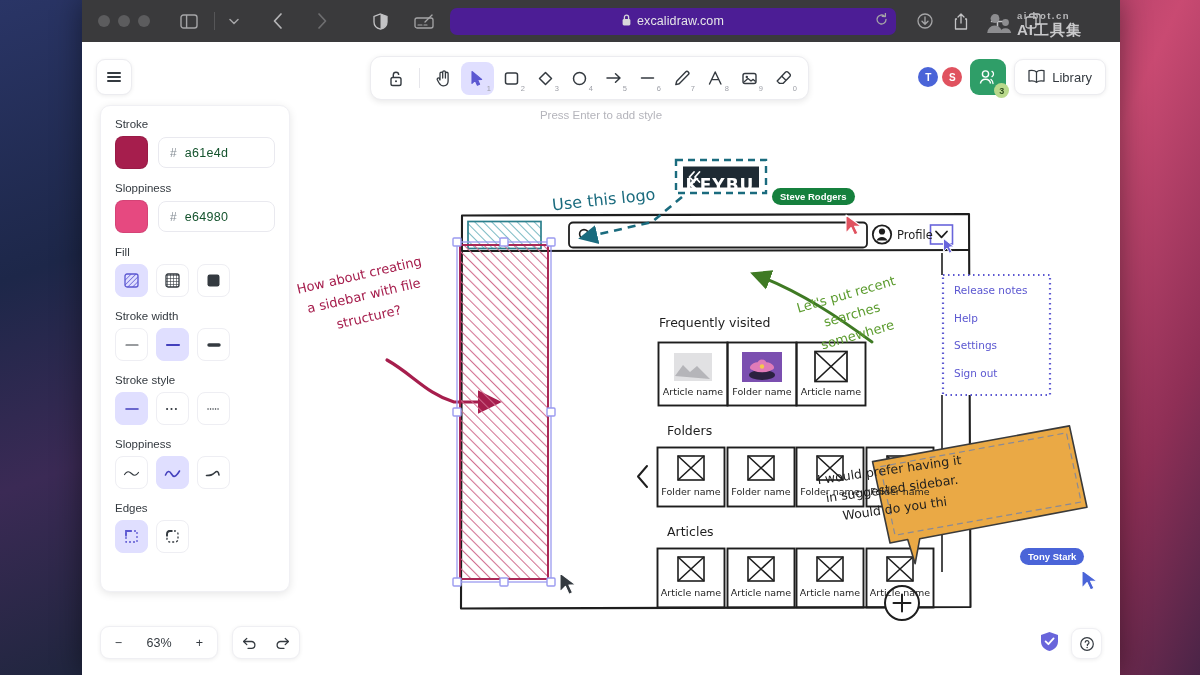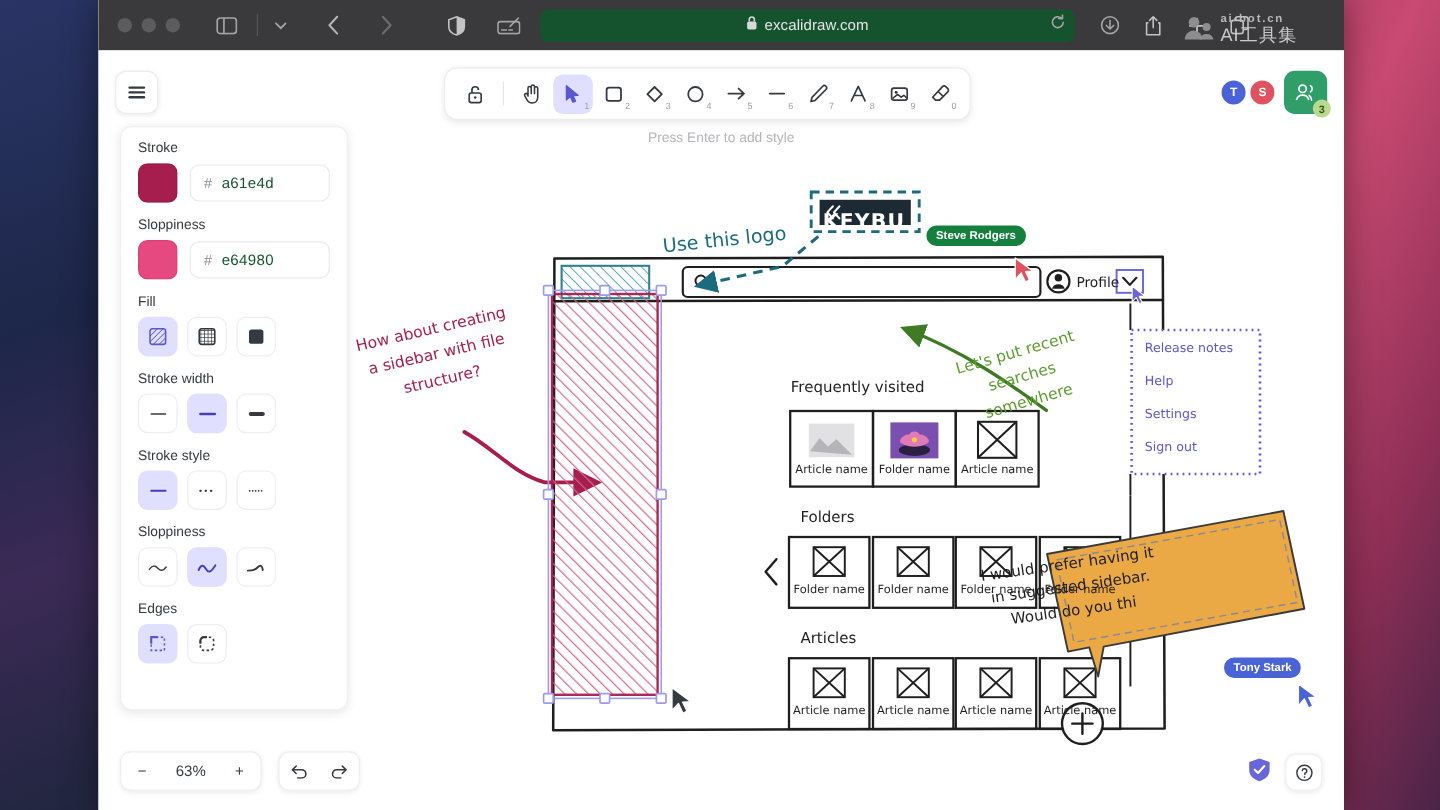--- a/index.html
+++ b/index.html
@@ -19,34 +19,34 @@
     background:#fff; overflow:hidden; box-shadow:0 0 28px rgba(0,0,0,.45); }
 
   .chrome { height:42px; background:#3a3a3c; display:flex; align-items:center;
     padding:0 12px; gap:10px; position:relative; }
   .lights { display:flex; gap:8px; align-items:center; margin-left:4px; }
   .light { width:12px; height:12px; border-radius:50%; background:#5c5c5e; }
   .cdiv { width:1px; height:18px; background:#565658; margin:0 2px; }
   .cbtn { color:#a5a5a7; display:flex; align-items:center; justify-content:center;
     width:26px; height:26px; border-radius:5px; }
   .cbtn svg { display:block; }
-  .urlbar { flex:1; max-width:446px; height:27px; background:#14532d; border-radius:7px;
+  .urlbar { flex:1; max-width:446px; height:27px; background:#4c1d95; border-radius:7px;
     display:flex; align-items:center; justify-content:center; gap:6px; position:relative;
     margin:14px auto; }
   .urlbar .urltext { color:#e6e6e8; font-size:12.5px; letter-spacing:.1px; }
   .urlbar .reload { position:absolute; right:8px; color:#a5a5a7; }
   .chrome-right { display:flex; align-items:center; gap:10px; margin-left:auto; }
 
   
   .watermark { position:absolute; right:0; top:0; width:140px; height:48px;
     display:flex; align-items:center; gap:5px; padding-left:6px; z-index:40; }
   .wm-logo { width:26px; height:22px; position:relative; }
   .wm-text { line-height:1; }
   .wm-t1 { font-size:9.5px; color:#b9b9bb; letter-spacing:1.5px; font-weight:bold; }
-  .wm-t2 { font-size:15px; color:#c9c9cb; font-weight:normal; letter-spacing:1px; margin-top:1px;}
+  .wm-t2 { font-size:15px; color:#c9c9cb; font-weight:bold; letter-spacing:1px; margin-top:1px;}
 
   
   .canvas { position:absolute; left:0; top:42px; width:1038px; height:633px;
     background:#ffffff; overflow:hidden; }
 
   
   .hamburger { position:absolute; left:14px; top:17px; width:36px; height:36px;
     background:#fff; border:1px solid #ececf0; border-radius:9px;
     box-shadow:0 1px 4px rgba(0,0,0,.07); display:flex; align-items:center;
     justify-content:center; }
@@ -329,20 +329,29 @@
       <div class="avatar" style="background:#4a64d8;">T</div>
       <div class="avatar" style="background:#e0525f;margin-left:-4px;">S</div>
       <div class="collab">
         <svg width="19" height="16" viewBox="0 0 19 16">
             <circle cx="6.5" cy="5" r="3.1" fill="none" stroke="#fff" stroke-width="1.4"></circle>
             <path d="M1.4 14.5 a5.2 5.2 0 0 1 10.2 0" fill="none" stroke="#fff" stroke-width="1.4"></path>
             <path d="M13 2.4 a3 3 0 0 1 0 5.2 M14 14.5 a5.3 5.3 0 0 0 -2 -4.1" fill="none" stroke="#fff" stroke-width="1.3" stroke-linecap="round"></path>
           </svg>
         <div class="badge">3</div>
       </div>
+      <div class="libbtn">
+        <span>
+          <svg width="17" height="14" viewBox="0 0 17 14">
+              <path d="M8.5 3 C7 1.4 4.3 1 1 1.6 V12.2 C4.3 11.6 7 12 8.5 13.4 C10 12 12.7 11.6 16 12.2 V1.6 C12.7 1 10 1.4 8.5 3 Z" fill="none" stroke="#343a40" stroke-width="1.25" stroke-linejoin="round"></path>
+              <path d="M8.5 3 V13.4" stroke="#343a40" stroke-width="1.25"></path>
+            </svg>
+        </span>
+        <span>Library</span>
+      </div>
     </div>
 
     <div class="hint">Press Enter to add style</div>
 
     <div class="panel">
       <div class="plabel">Stroke</div>
       <div class="prow">
         <div class="swatch" style="background:#a61e4d;"></div>
         <div class="hexfield">
           <span class="hash">#</span>

